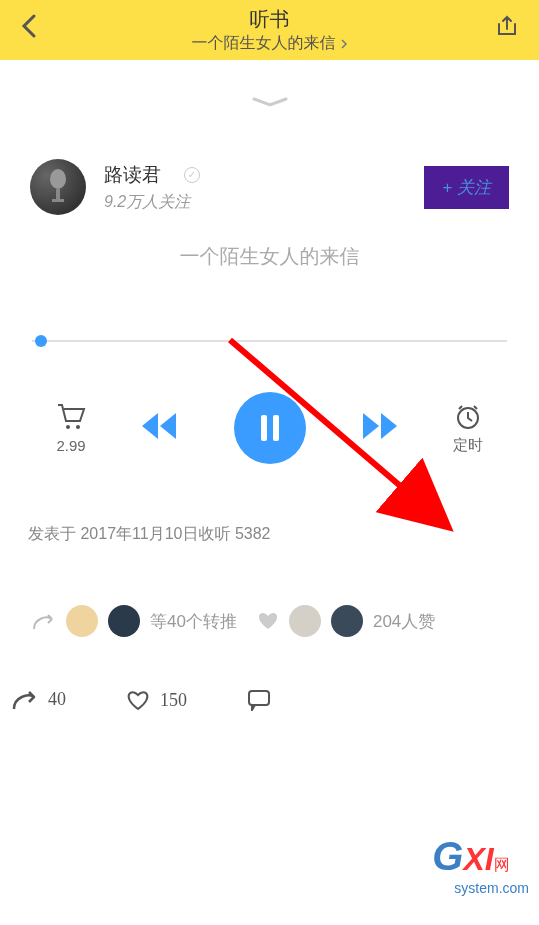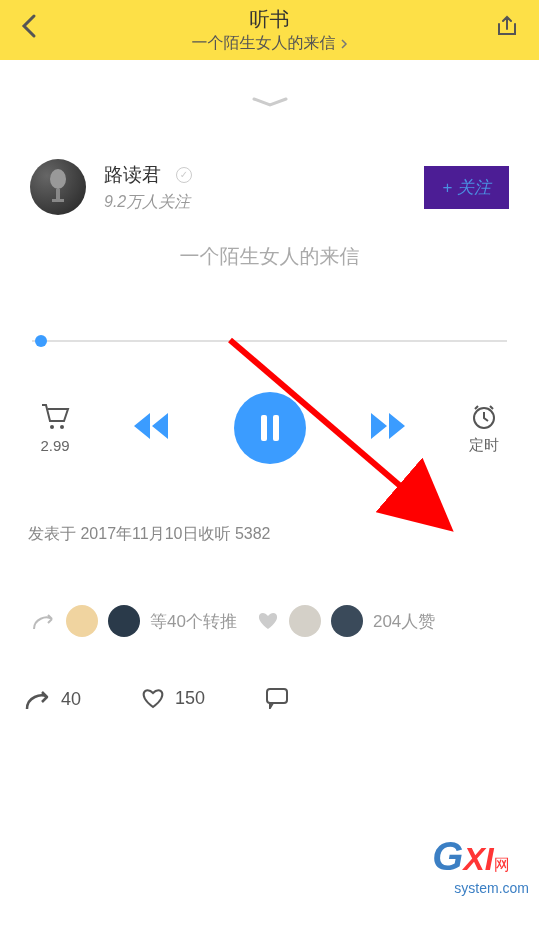--- a/index.html
+++ b/index.html
@@ -9,40 +9,40 @@
     .header-center { text-align: center; }
     .header-title { font-size: 20px; color: #333; font-weight: 500; }
     .header-sub { font-size: 16px; color: #555; display: flex; align-items: center; justify-content: center; gap: 4px; }
     .share-btn { position: absolute; right: 20px; top: 14px; }
     .sheet { background: #fff; border-radius: 16px 16px 0 0; position: absolute; top: 75px; left: 0; right: 0; bottom: 0; padding-top: 20px; }
     .handle { display: flex; justify-content: center; margin-bottom: 50px; }
     .author-row { display: flex; align-items: center; padding: 0 30px; gap: 18px; }
     .avatar { width: 56px; height: 56px; border-radius: 50%; background: radial-gradient(circle at 30% 30%, #666, #222); display: flex; align-items: center; justify-content: center; }
     .avatar svg { width: 28px; height: 36px; }
     .author-info { flex: 1; }
-    .author-name { font-size: 19px; color: #333; display: flex; align-items: center; gap: 15px; }
+    .author-name { font-size: 19px; color: #333; display: flex; align-items: center; gap: 23px; }
     .verified { width: 16px; height: 16px; border: 1px solid #ccc; border-radius: 50%; display: inline-flex; align-items: center; justify-content: center; color: #ccc; font-size: 10px; }
     .follower-count { font-size: 16px; color: #999; margin-top: 4px; font-style: italic; }
     .follow-btn { padding: 10px 18px; color: #4a90e2; background: #4c1d95; font-size: 17px; border: none; font-style: italic; }
     .track-title { font-size: 24px; color: #222; text-align: center; margin-top: 80px; padding: 0 10px; white-space: nowrap; overflow: hidden; }
     .track-sub { font-size: 20px; color: #aaa; text-align: center; margin-top: 28px; }
     .progress-area { padding: 0 32px; margin-top: 70px; }
     .progress-bar { height: 2px; background: #e0e0e0; position: relative; }
     .progress-thumb { position: absolute; left: 3px; top: -5px; width: 12px; height: 12px; border-radius: 50%; background: #3b9cff; }
     .time-row { display: flex; justify-content: space-between; margin-top: 18px; color: #999; font-size: 14px; }
-    .controls { display: flex; align-items: center; justify-content: space-between; padding: 0 40px; margin-top: 50px; }
+    .controls { display: flex; align-items: center; justify-content: space-between; padding: 0 56px; margin-top: 50px; }
     .ctrl-item { display: flex; flex-direction: column; align-items: center; gap: 6px; }
     .ctrl-label { font-size: 15px; color: #666; }
     .play-btn { width: 72px; height: 72px; border-radius: 50%; background: #3b9cff; display: flex; align-items: center; justify-content: center; }
     .play-btn .bars { display: flex; gap: 6px; }
     .play-btn .bar { width: 6px; height: 26px; background: #fff; border-radius: 2px; }
     .pub-row { display: flex; justify-content: flex-start; padding: 0 28px; margin-top: 60px; color: #888; font-size: 16px; }
     .social-row { display: flex; align-items: center; padding: 0 32px; margin-top: 60px; gap: 10px; color: #999; font-size: 17px; }
     .mini-avatar { width: 32px; height: 32px; border-radius: 50%; background: #ddd; }
-    .bottom-actions { display: flex; padding: 20px 25px; gap: 60px; align-items: flex-start; margin-top: 30px; }
+    .bottom-actions { display: flex; padding: 20px 12px; gap: 60px; align-items: flex-end; margin-top: 30px; font-family: Liberation Serif, serif; }
     .action { display: flex; align-items: center; gap: 10px; color: #555; font-size: 18px; }
     .watermark { position: absolute; right: 10px; bottom: 28px; font-family: Arial; }
     .watermark .g { font-size: 40px; color: #3b7fc4; font-style: italic; font-weight: bold; }
     .watermark .xi { font-size: 32px; color: #ff3535; font-style: italic; font-weight: bold; }
     .watermark .net { font-size: 16px; color: #ff3535; }
     .watermark .sys { font-size: 14px; color: #3b7fc4; }
     .arrow-annotation { position: absolute; top: 330px; left: 220px; pointer-events: none; }
   </style>
 </head>
 <body>

